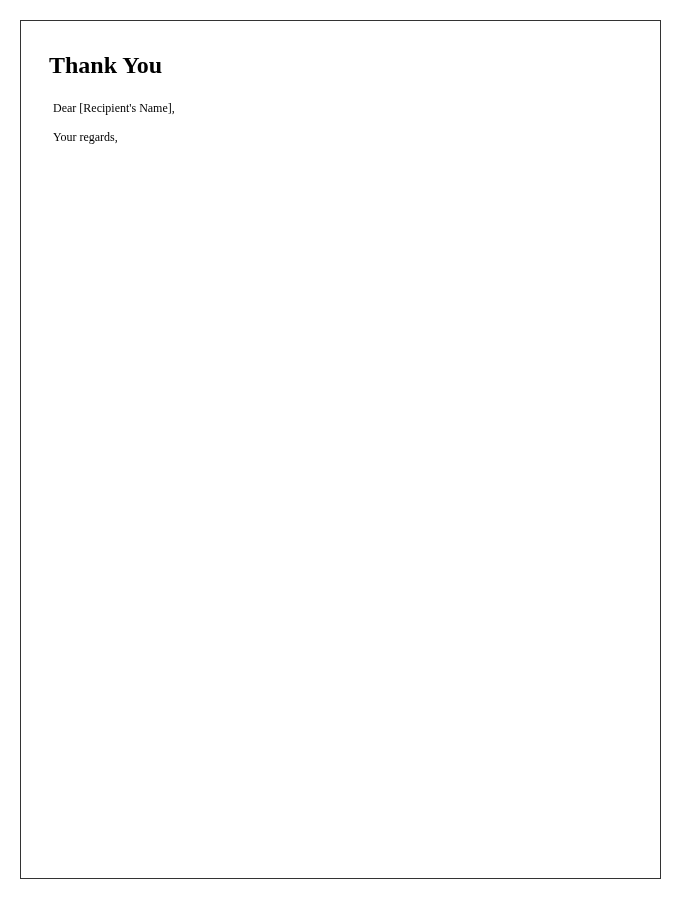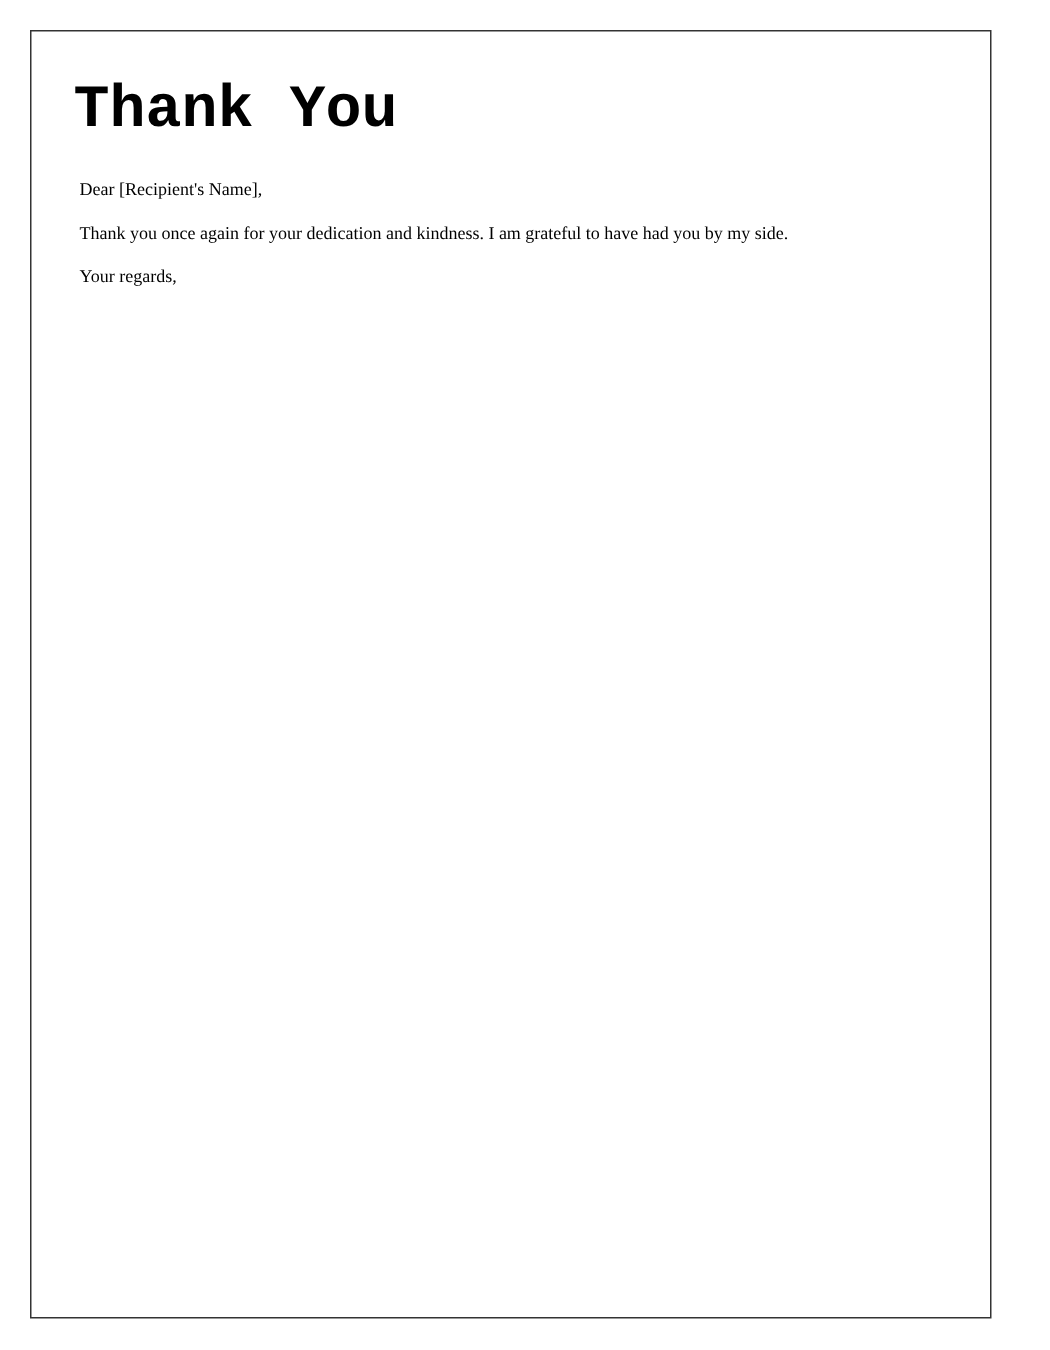--- a/index.html
+++ b/index.html
@@ -20,33 +20,31 @@
     top: 20px;
     width: 641px;
     height: 859px;
     box-sizing: border-box;
     border: 1px solid #333333;
     padding: 10px 28px;
     background: #ffffff;
     overflow: hidden;
   }
   .letter-frame h1 {
-    font-size: 40px;
+    font-size: 24px;
     font-weight: bold;
     line-height: 1.15;
     margin: 21px 0;
-    font-family: Liberation Mono, monospace;
   }
   .letter-frame p {
     font-size: 12px;
     line-height: 1.25;
     margin: 14px 4px;
   }
 </style>
 </head>
 <body style="color: rgb(0, 0, 0);">
 
 <div class="letter-frame" style="border-color: rgb(51, 51, 51); background: rgb(255, 255, 255);">
   <h1>Thank You</h1>
   <p>Dear [Recipient's Name],</p>
-  <p>Thank you once again for your dedication and kindness. I am grateful to have had you by my side.</p>
   <p>Your regards,</p>
 </div>
 
 </body></html>

